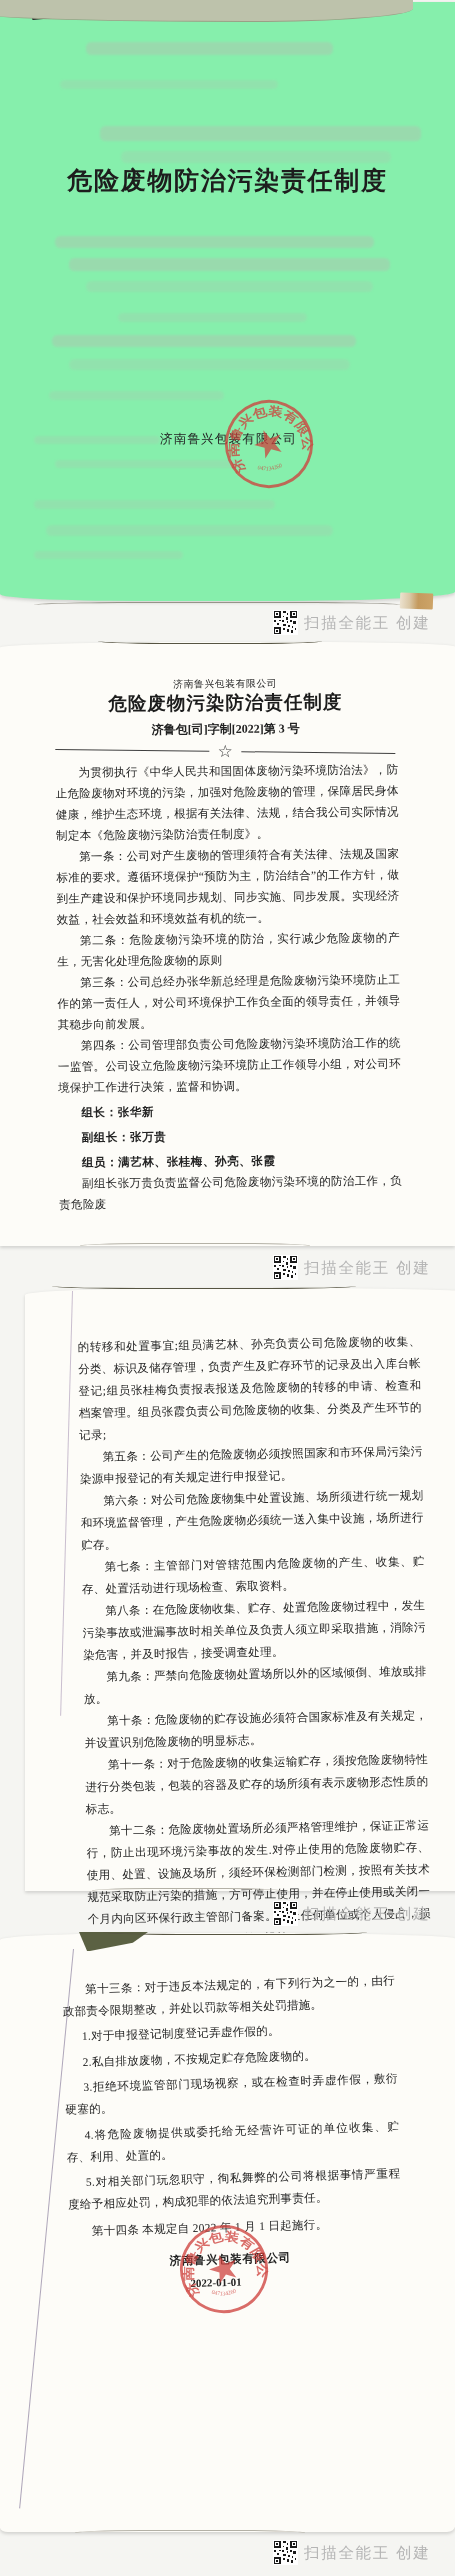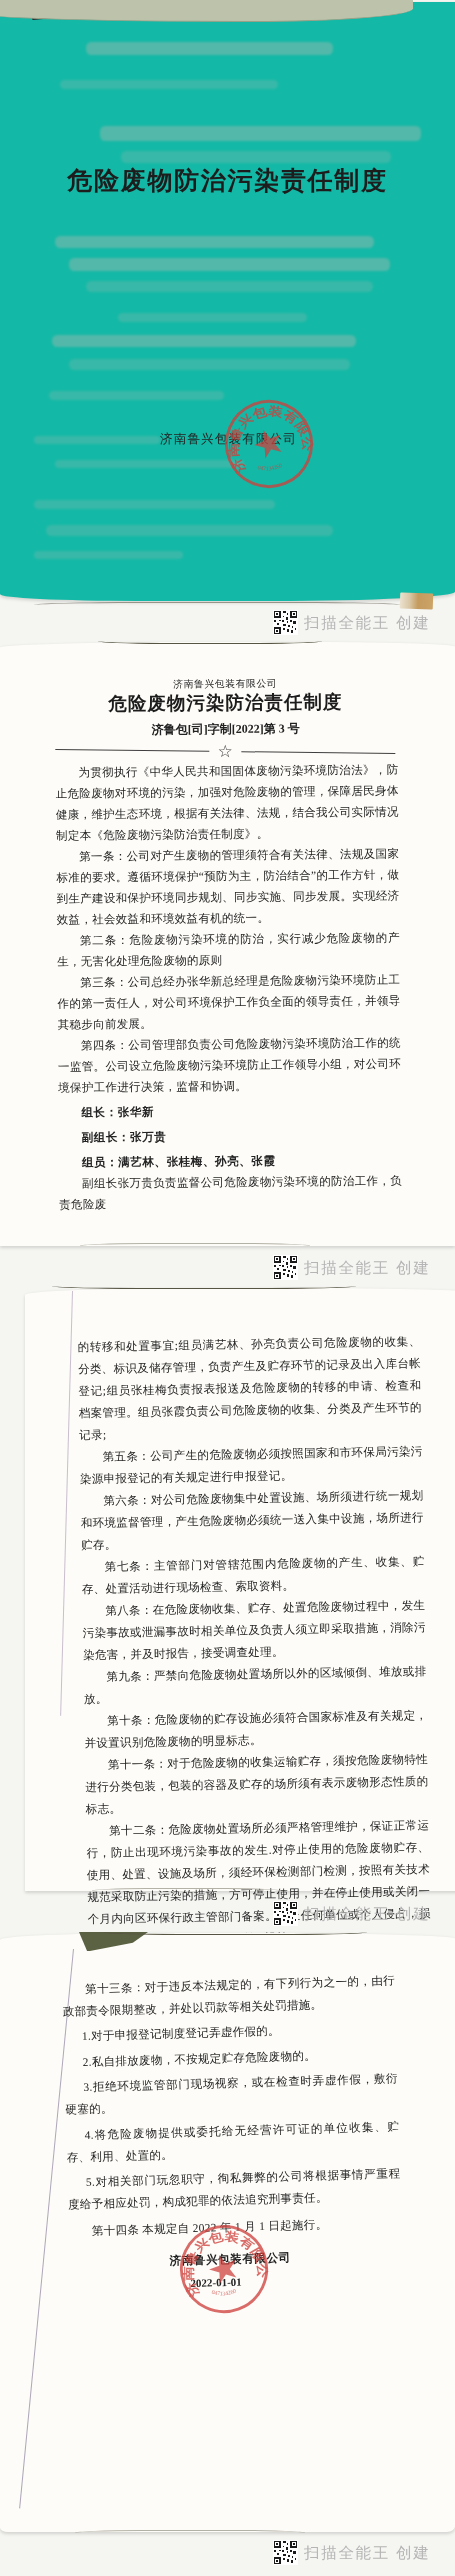--- a/index.html
+++ b/index.html
@@ -1,20 +1,20 @@
 <!DOCTYPE html>
 <html style="font-size:9.2px"><head>
 <meta charset="utf-8">
 <style>
   html,body{margin:0;padding:0;background:#e9e9e6;}
   .scene{position:relative;width:455px;height:2576px;background:#f5f5f2;overflow:hidden;
          font-family:"Liberation Serif","DejaVu Serif",serif;color:#2b2b2b;}
   
   .page{position:absolute;left:0;width:455px;background:#fdfcf8;box-shadow:0 1.1px 3.4px rgba(0,0,0,.14);}
-  .page1{top:2.3px;height:599px;background:#14b8a6;border-radius:0 0 40% 30% / 0 0 9.2px 6.9px;}
+  .page1{top:2.3px;height:599px;background:#86efac;border-radius:0 0 40% 30% / 0 0 9.2px 6.9px;}
   .page2{top:642px;height:604px;border-radius:45% 35% 0 0 / 5.7px 4.6px 0 0;}
   .page3{top:1288px;height:603px;border-radius:40% 40% 0 0 / 6.9px 5.2px 0 0;margin-left:25px;}
   .page4{top:1933px;height:599px;border-radius:35% 45% 8px 8px / 6.9px 5.7px 5.7px 4.6px;}
   
   .top-arc{position:absolute;top:0;left:-23px;width:436px;height:20.7px;background:#bdc2ab;
            border-radius:0 0 55% 90% / 0 0 19.5px 12.6px;border-bottom:1.1px solid #9aa086;z-index:5;}
   
   .edge{position:absolute;height:5.2px;pointer-events:none;z-index:6;}
   .edge.up{border-top:1.1px solid #97948a;border-radius:50%/5.2px;}
   .edge.down{border-bottom:1.7px solid #565442;border-radius:50%/5.2px;}

